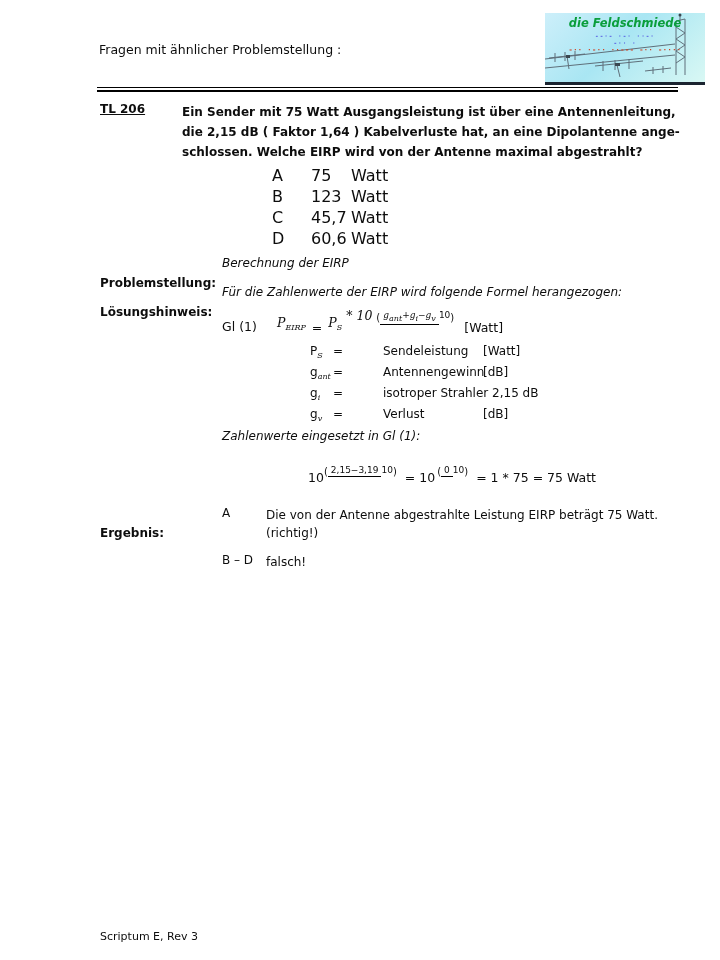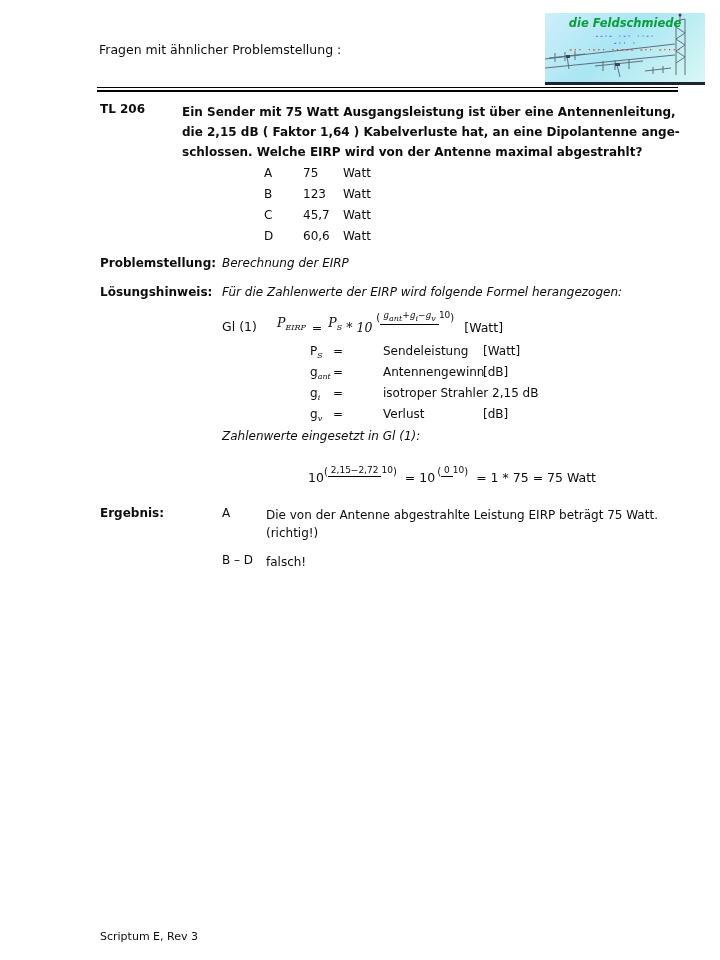--- a/index.html
+++ b/index.html
@@ -2,21 +2,21 @@
 <html><head>
 <meta charset="utf-8">
 <style>
   html,body{margin:0;padding:0;}
   body{
     width:720px;height:960px;position:relative;background:#ffffff;
     font-family:"DejaVu Sans","Liberation Sans",sans-serif;
     color:#0d0d0d;font-size:12px;overflow:hidden;
   }
   .abs{position:absolute;white-space:nowrap;}
-  .b{font-weight:bold;}
+  .b{font-weight:bold;text-decoration:underline;}
 
   
   #header-label{left:99px;top:42px;font-size:12.5px;}
 
   
   #logo{left:545px;top:13px;width:160px;height:69px;
     background:linear-gradient(135deg,#cdeffa 0%,#a9e6f3 45%,#d9f8f4 100%);
     border-bottom:3px solid #1b2430;overflow:hidden;}
   #logo .title{position:absolute;left:0;top:3px;width:100%;text-align:center;
     font-family:"DejaVu Sans","Liberation Sans",sans-serif;
@@ -29,26 +29,26 @@
   #morse-r{top:34px;font-size:7px;color:#d04020;letter-spacing:0.5px;}
   #logo svg{position:absolute;left:0;top:0;}
 
   
   #double-rule{left:97px;top:87px;width:581px;height:2px;
     border-top:1px solid #000;border-bottom:2px solid #000;}
 
   
   #q-id{left:100px;top:102px;font-size:12px;}
   #q-lines{left:182px;top:102px;font-size:12px;line-height:20px;font-weight:bold;}
-  .ans-row{position:absolute;left:264px;font-size:12px;}
+  .ans-row{position:absolute;left:272px;font-size:16px;}
   .ans-letter{display:inline-block;width:39px;}
   .ans-value{display:inline-block;width:40px;}
 
   
-  .lbl{left:100px;font-size:12px;font-weight:bold;}
+  .lbl{left:100px;font-size:12px;font-weight:bold;margin-top:20px;}
   .content{left:222px;font-size:12px;font-style:italic;}
 
   
   .frow{position:absolute;display:flex;align-items:flex-end;}
   .serif-i{font-family:"DejaVu Serif","Liberation Serif",serif;font-style:italic;}
   .vsub{font-family:"DejaVu Serif","Liberation Serif",serif;font-style:italic;
     font-size:8px;vertical-align:-3px;}
   .frac{display:inline-flex;flex-direction:row;
     font-size:9px;line-height:11px;}
   .frac .num{border-bottom:1px solid #000;padding:0 3px;}
@@ -145,21 +145,21 @@
 <div class="abs content" style="top:256px">Berechnung der EIRP</div>
 
 <div class="abs lbl" style="top:285px">Lösungshinweis:</div>
 <div class="abs content" style="top:285px">Für die Zahlenwerte der EIRP wird folgende Formel herangezogen:</div>
 
 <div class="abs base-txt" style="left:222px;top:319px">Gl (1)</div>
 <div class="frow" style="left:277px;top:298px;height:38px">
   <span class="base-txt serif-i"><span>P</span><span class="vsub">EIRP</span></span>
   <span class="base-txt" style="margin:0 6px">=</span>
   <span class="base-txt serif-i"><span>P</span><span class="vsub">S</span></span>
-  <span class="base-txt serif-i" style="margin:0 4px">* 10</span>
+  <span class="base-txt serif-i" style="margin:12px 4px">* 10</span>
   <span class="exp-group">
     <span class="paren">(</span>
     <span class="frac">
       <span class="num serif-i"><span>g</span><span class="vsub">ant</span><span>+</span><span>g</span><span class="vsub">i</span><span>−</span><span>g</span><span class="vsub">v</span></span>
       <span class="den">10</span>
     </span>
     <span class="paren">)</span>
   </span>
   <span class="base-txt" style="margin-left:10px">[Watt]</span>
 </div>
@@ -176,21 +176,21 @@
 <div class="var-row" style="top:407px">
   <span class="var-sym"><span>g</span><span class="vsub">v</span></span><span class="var-eq">=</span><span class="var-desc">Verlust</span><span>[dB]</span>
 </div>
 
 <div class="abs content" style="top:429px">Zahlenwerte eingesetzt in Gl (1):</div>
 <div class="frow" style="left:308px;top:450px;height:36px">
   <span class="base-txt">10</span>
   <span class="exp-group" style="margin-bottom:9px">
     <span class="paren">(</span>
     <span class="frac">
-      <span class="num">2,15−2,72</span>
+      <span class="num">2,15−3,19</span>
       <span class="den">10</span>
     </span>
     <span class="paren">)</span>
   </span>
   <span class="base-txt" style="margin-left:8px">= 10</span>
   <span class="exp-group" style="margin-bottom:9px;margin-left:2px">
     <span class="paren">(</span>
     <span class="frac">
       <span class="num">0</span>
       <span class="den">10</span>

